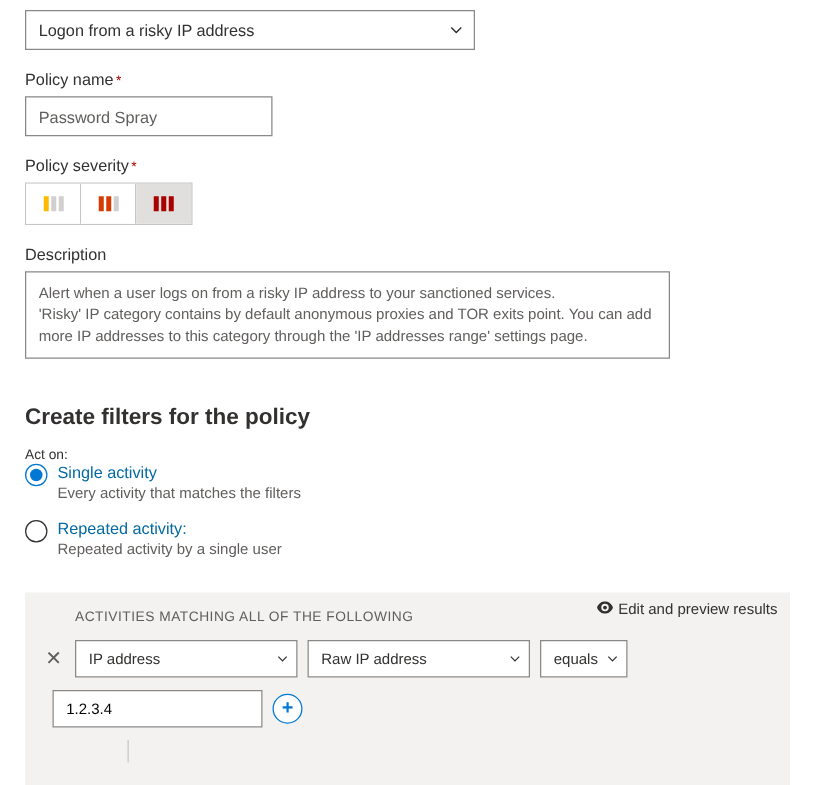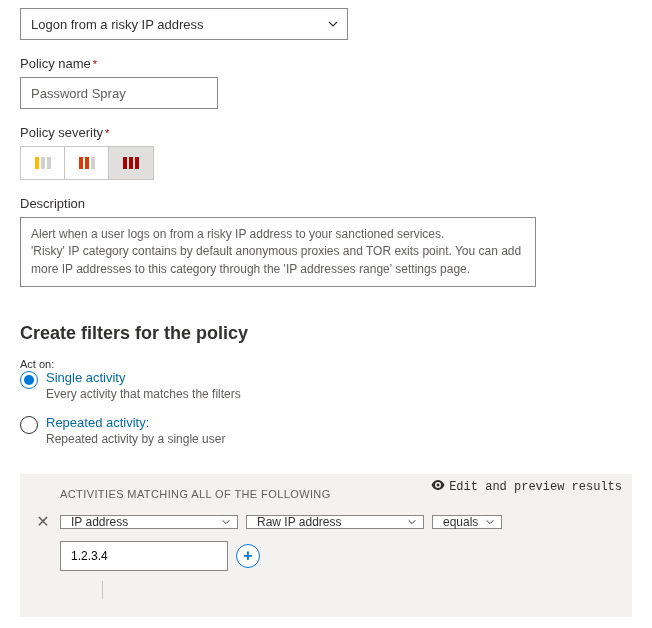--- a/index.html
+++ b/index.html
@@ -116,41 +116,40 @@
   .preview-link {
     position: absolute;
     top: 6px;
     right: 10px;
     font-size: 12px;
     color: #323130;
     display: flex;
     align-items: center;
     gap: 4px;
     cursor: pointer;
-    font-family: Liberation Mono, monospace;
   }
   .filter-row {
     display: flex;
     align-items: center;
     gap: 8px;
     margin-bottom: 10px;
   }
   .remove-x {
     width: 18px;
     text-align: center;
     color: #605e5c;
     font-size: 16px;
     cursor: pointer;
     flex-shrink: 0;
   }
   .pill-select {
     position: relative;
     border: 1px solid #8a8886;
     background: #fff;
-    height: 14px;
+    height: 30px;
     display: flex;
     align-items: center;
     padding: 0 26px 0 10px;
     font-size: 12px;
     color: #323130;
     cursor: pointer;
   }
   .pill-select .chev { position: absolute; right: 6px; top: 50%; transform: translateY(-50%); }
   .value-input {
     border: 1px solid #8a8886;
@@ -178,21 +177,21 @@
     width: 1px;
     height: 18px;
     background: #c8c6c4;
     margin-left: 68px;
   }
 </style>
 </head>
 <body>
 
 <div class="field-group">
-  <div class="select-box" style="width:328px">
+  <div class="select-box" style="width:360px">
     <span>Logon from a risky IP address</span>
     <span class="chev">
       <svg width="12" height="12" viewBox="0 0 12 12">
           <path d="M2 4l4 4 4-4" stroke="#323130" stroke-width="1.2" fill="none"></path>
         </svg>
     </span>
   </div>
 </div>
 
 <div class="field-group">
@@ -288,20 +287,20 @@
     <div class="pill-select" style="width:70px">
       <span>equals</span>
       <span class="chev">
           <svg width="10" height="10" viewBox="0 0 12 12">
             <path d="M2 4l4 4 4-4" stroke="#323130" stroke-width="1.2" fill="none"></path>
           </svg>
         </span>
     </div>
   </div>
 
-  <div class="filter-row" style="margin-left:26px">
+  <div class="filter-row" style="margin-left:8px">
     <input class="value-input" value="1.2.3.4" style="">
     <div class="add-circle">+</div>
   </div>
 
   <div class="connector-line"></div>
 
 </div>
 
 </body></html>

